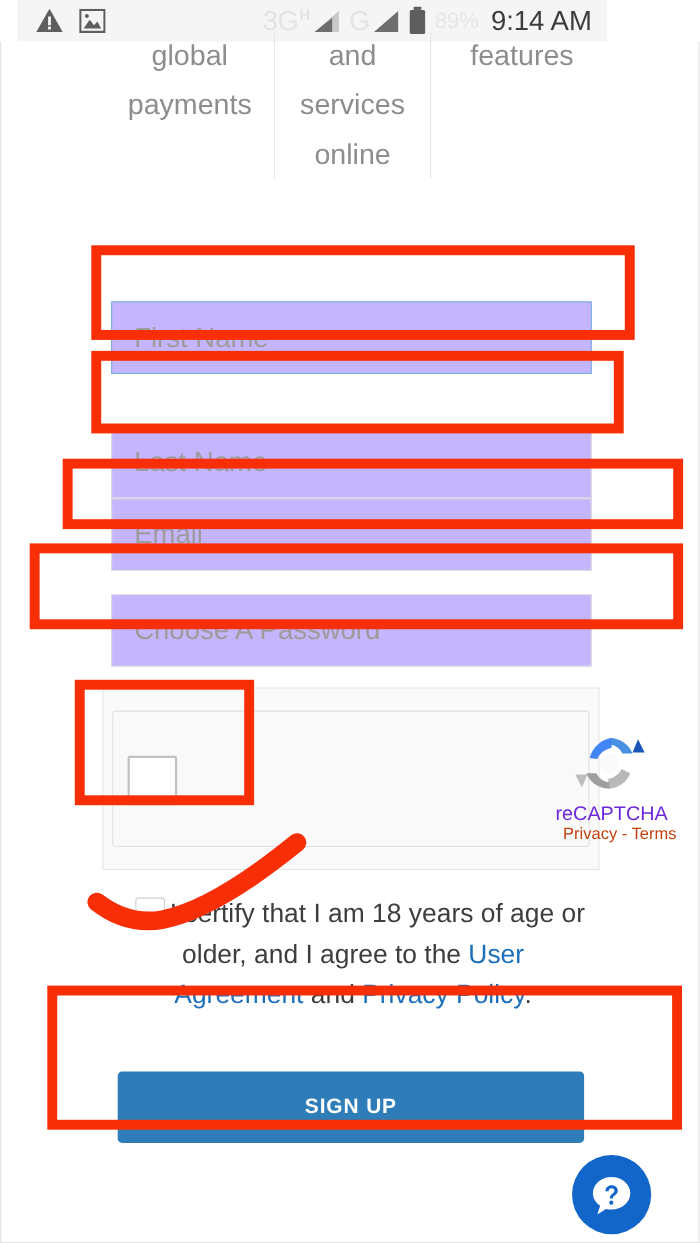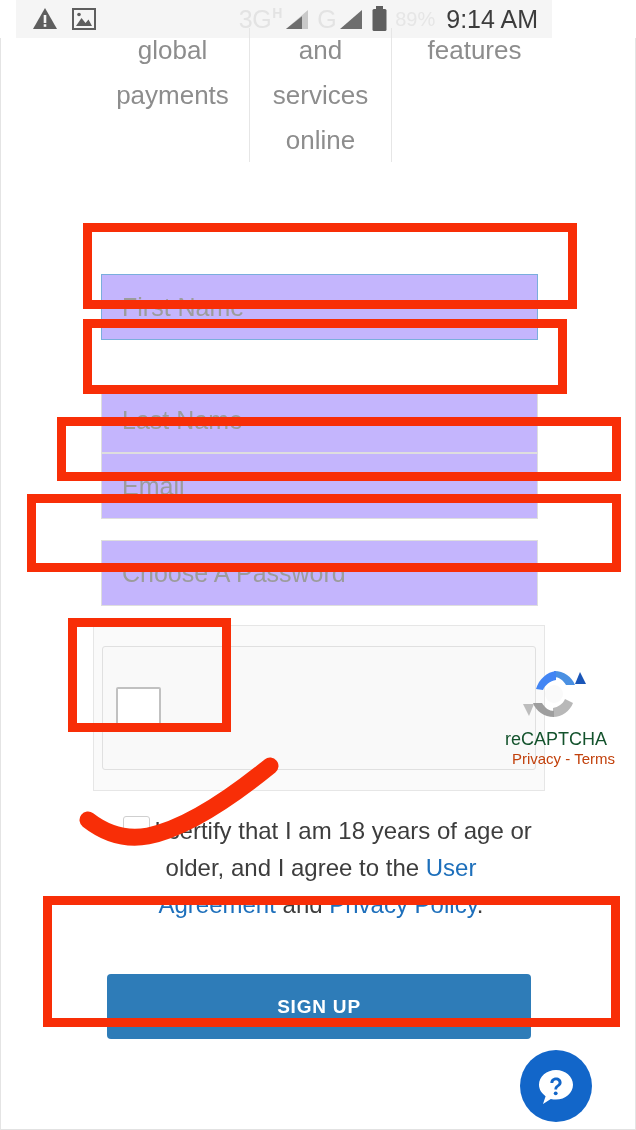--- a/index.html
+++ b/index.html
@@ -178,21 +178,21 @@
     left: 522px; top: 629px;
     width: 64px; height: 58px;
   }
   #rc-logo svg { display: block; }
   #rc-name {
     position: absolute;
     left: 496px; top: 690px;
     width: 118px;
     text-align: center;
     font-size: 18px;
-    color: #14532d;
+    color: #6d28d9;
     line-height: 22px;
   }
   #rc-terms {
     position: absolute;
     left: 496px; top: 711px;
     width: 118px;
     text-align: right;
     font-size: 15px;
     color: #c2410c;
     line-height: 20px;

